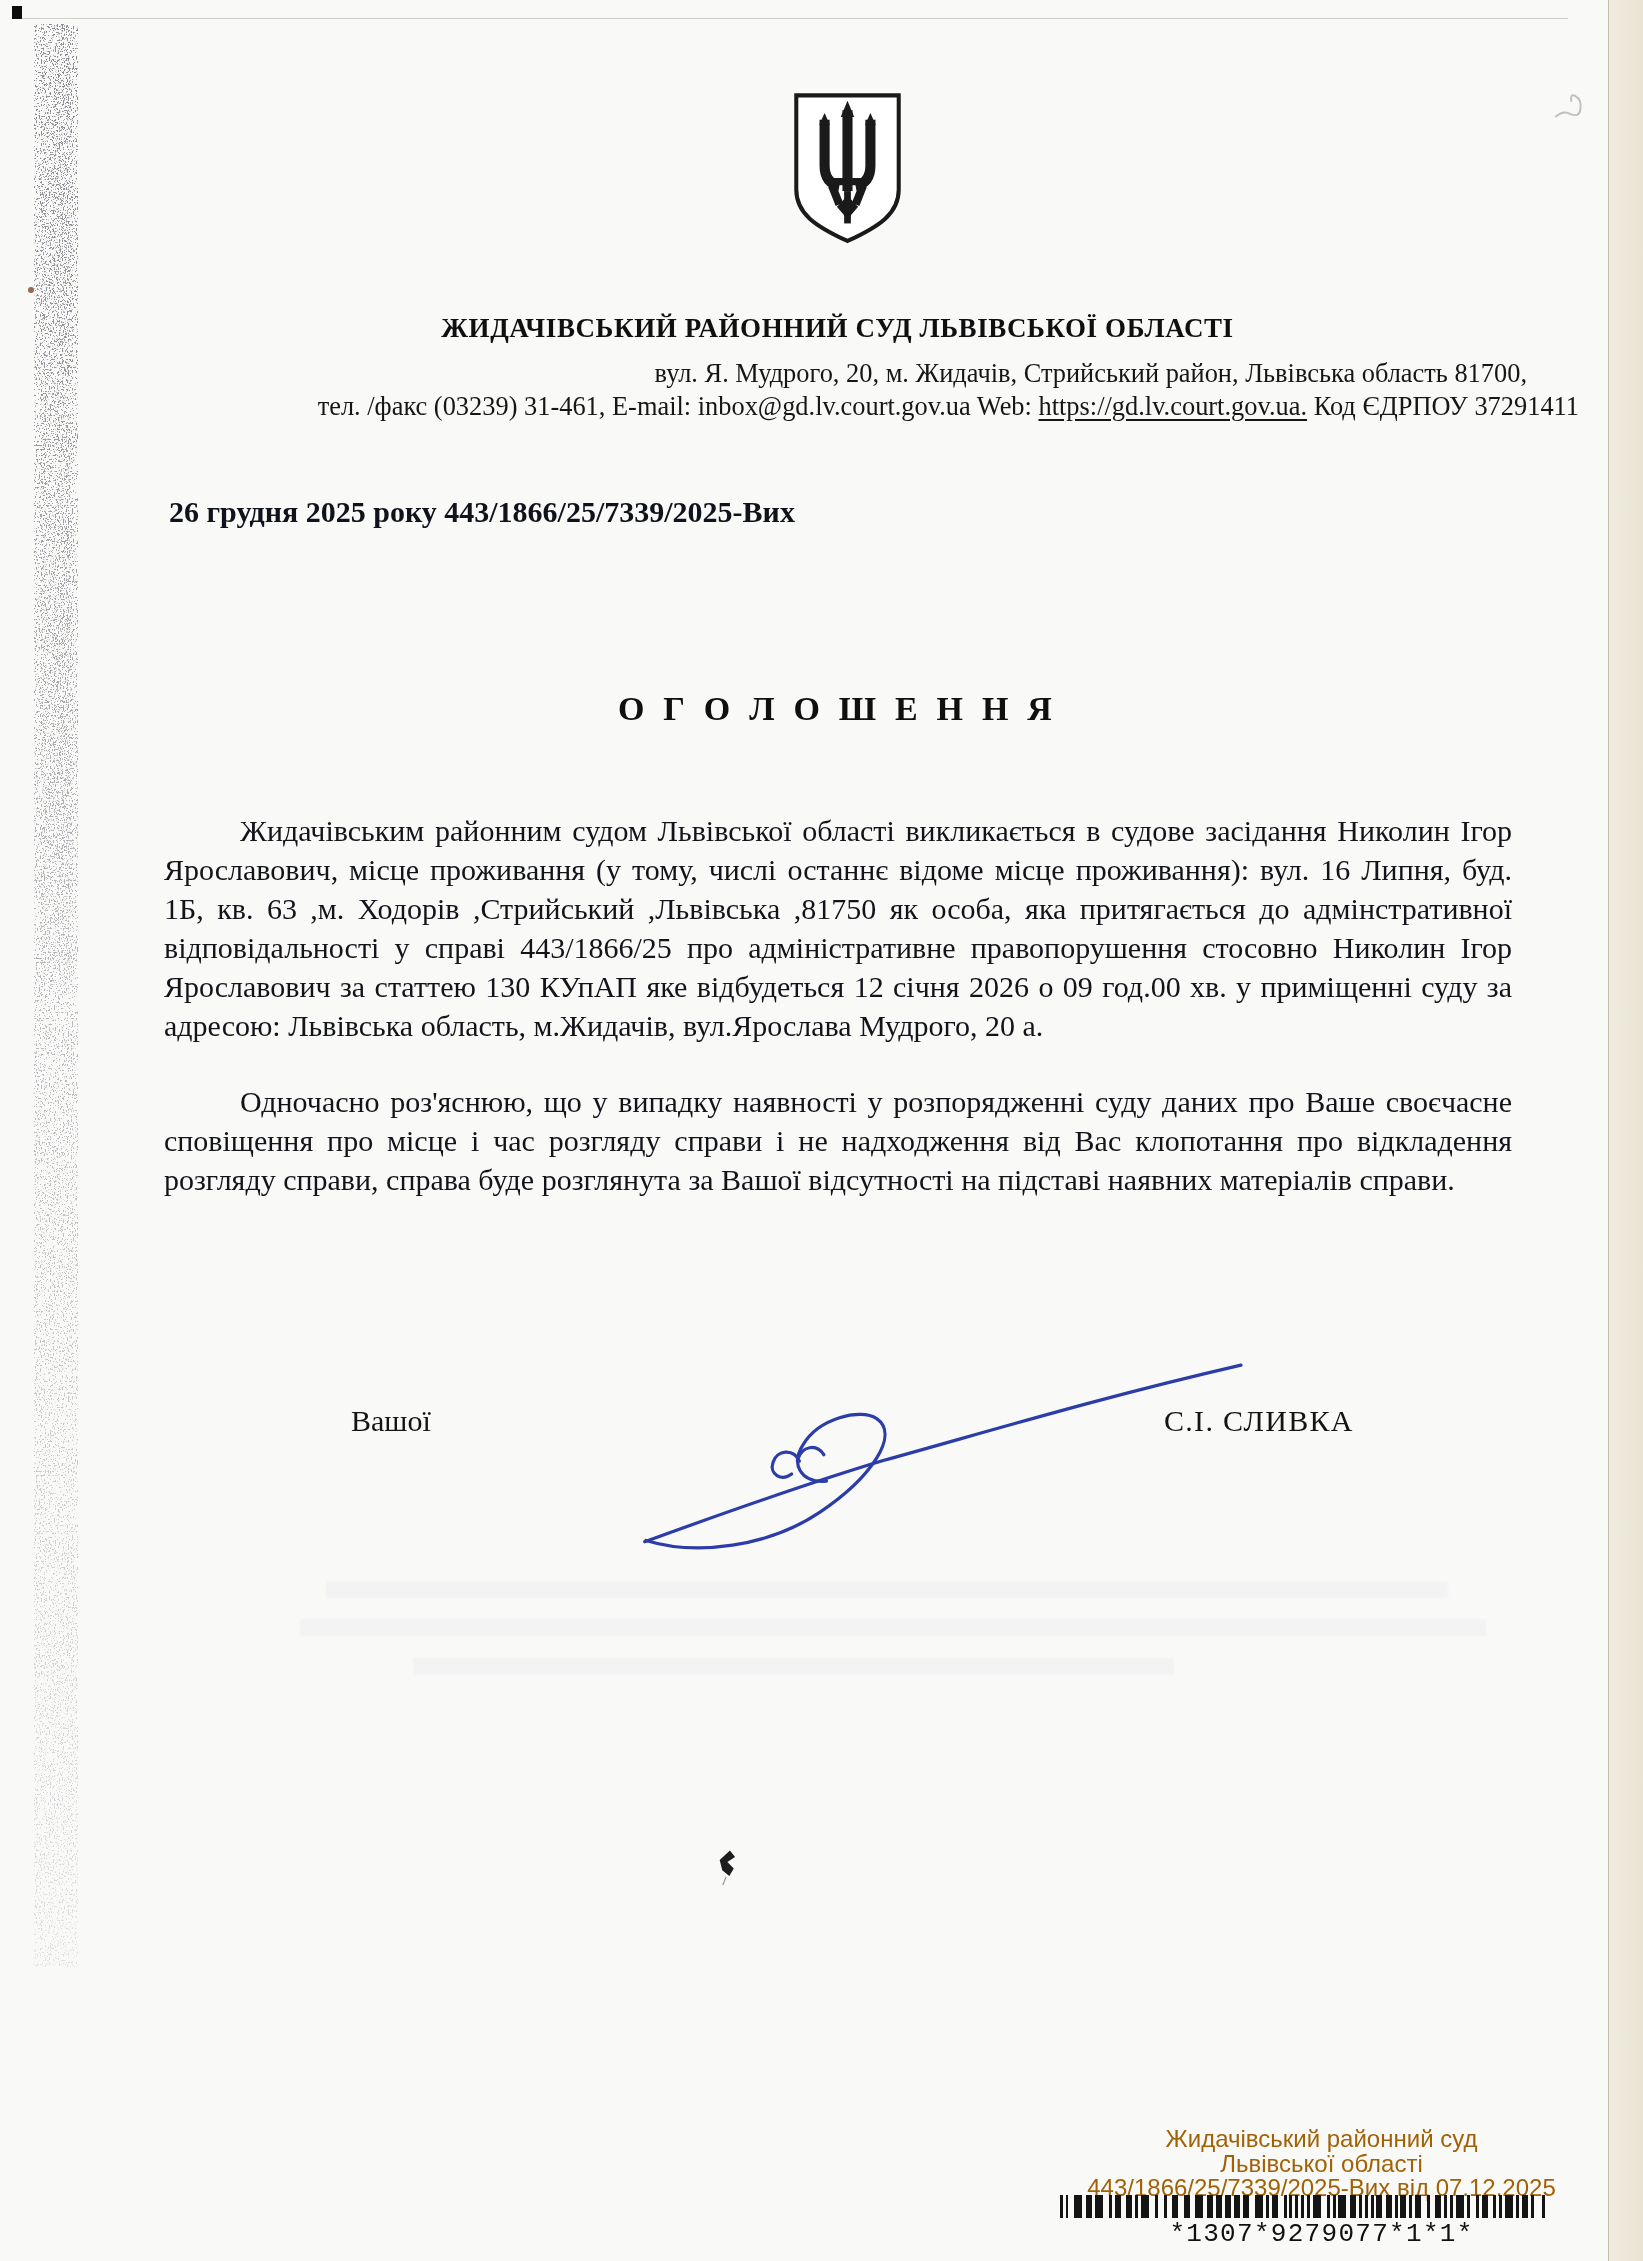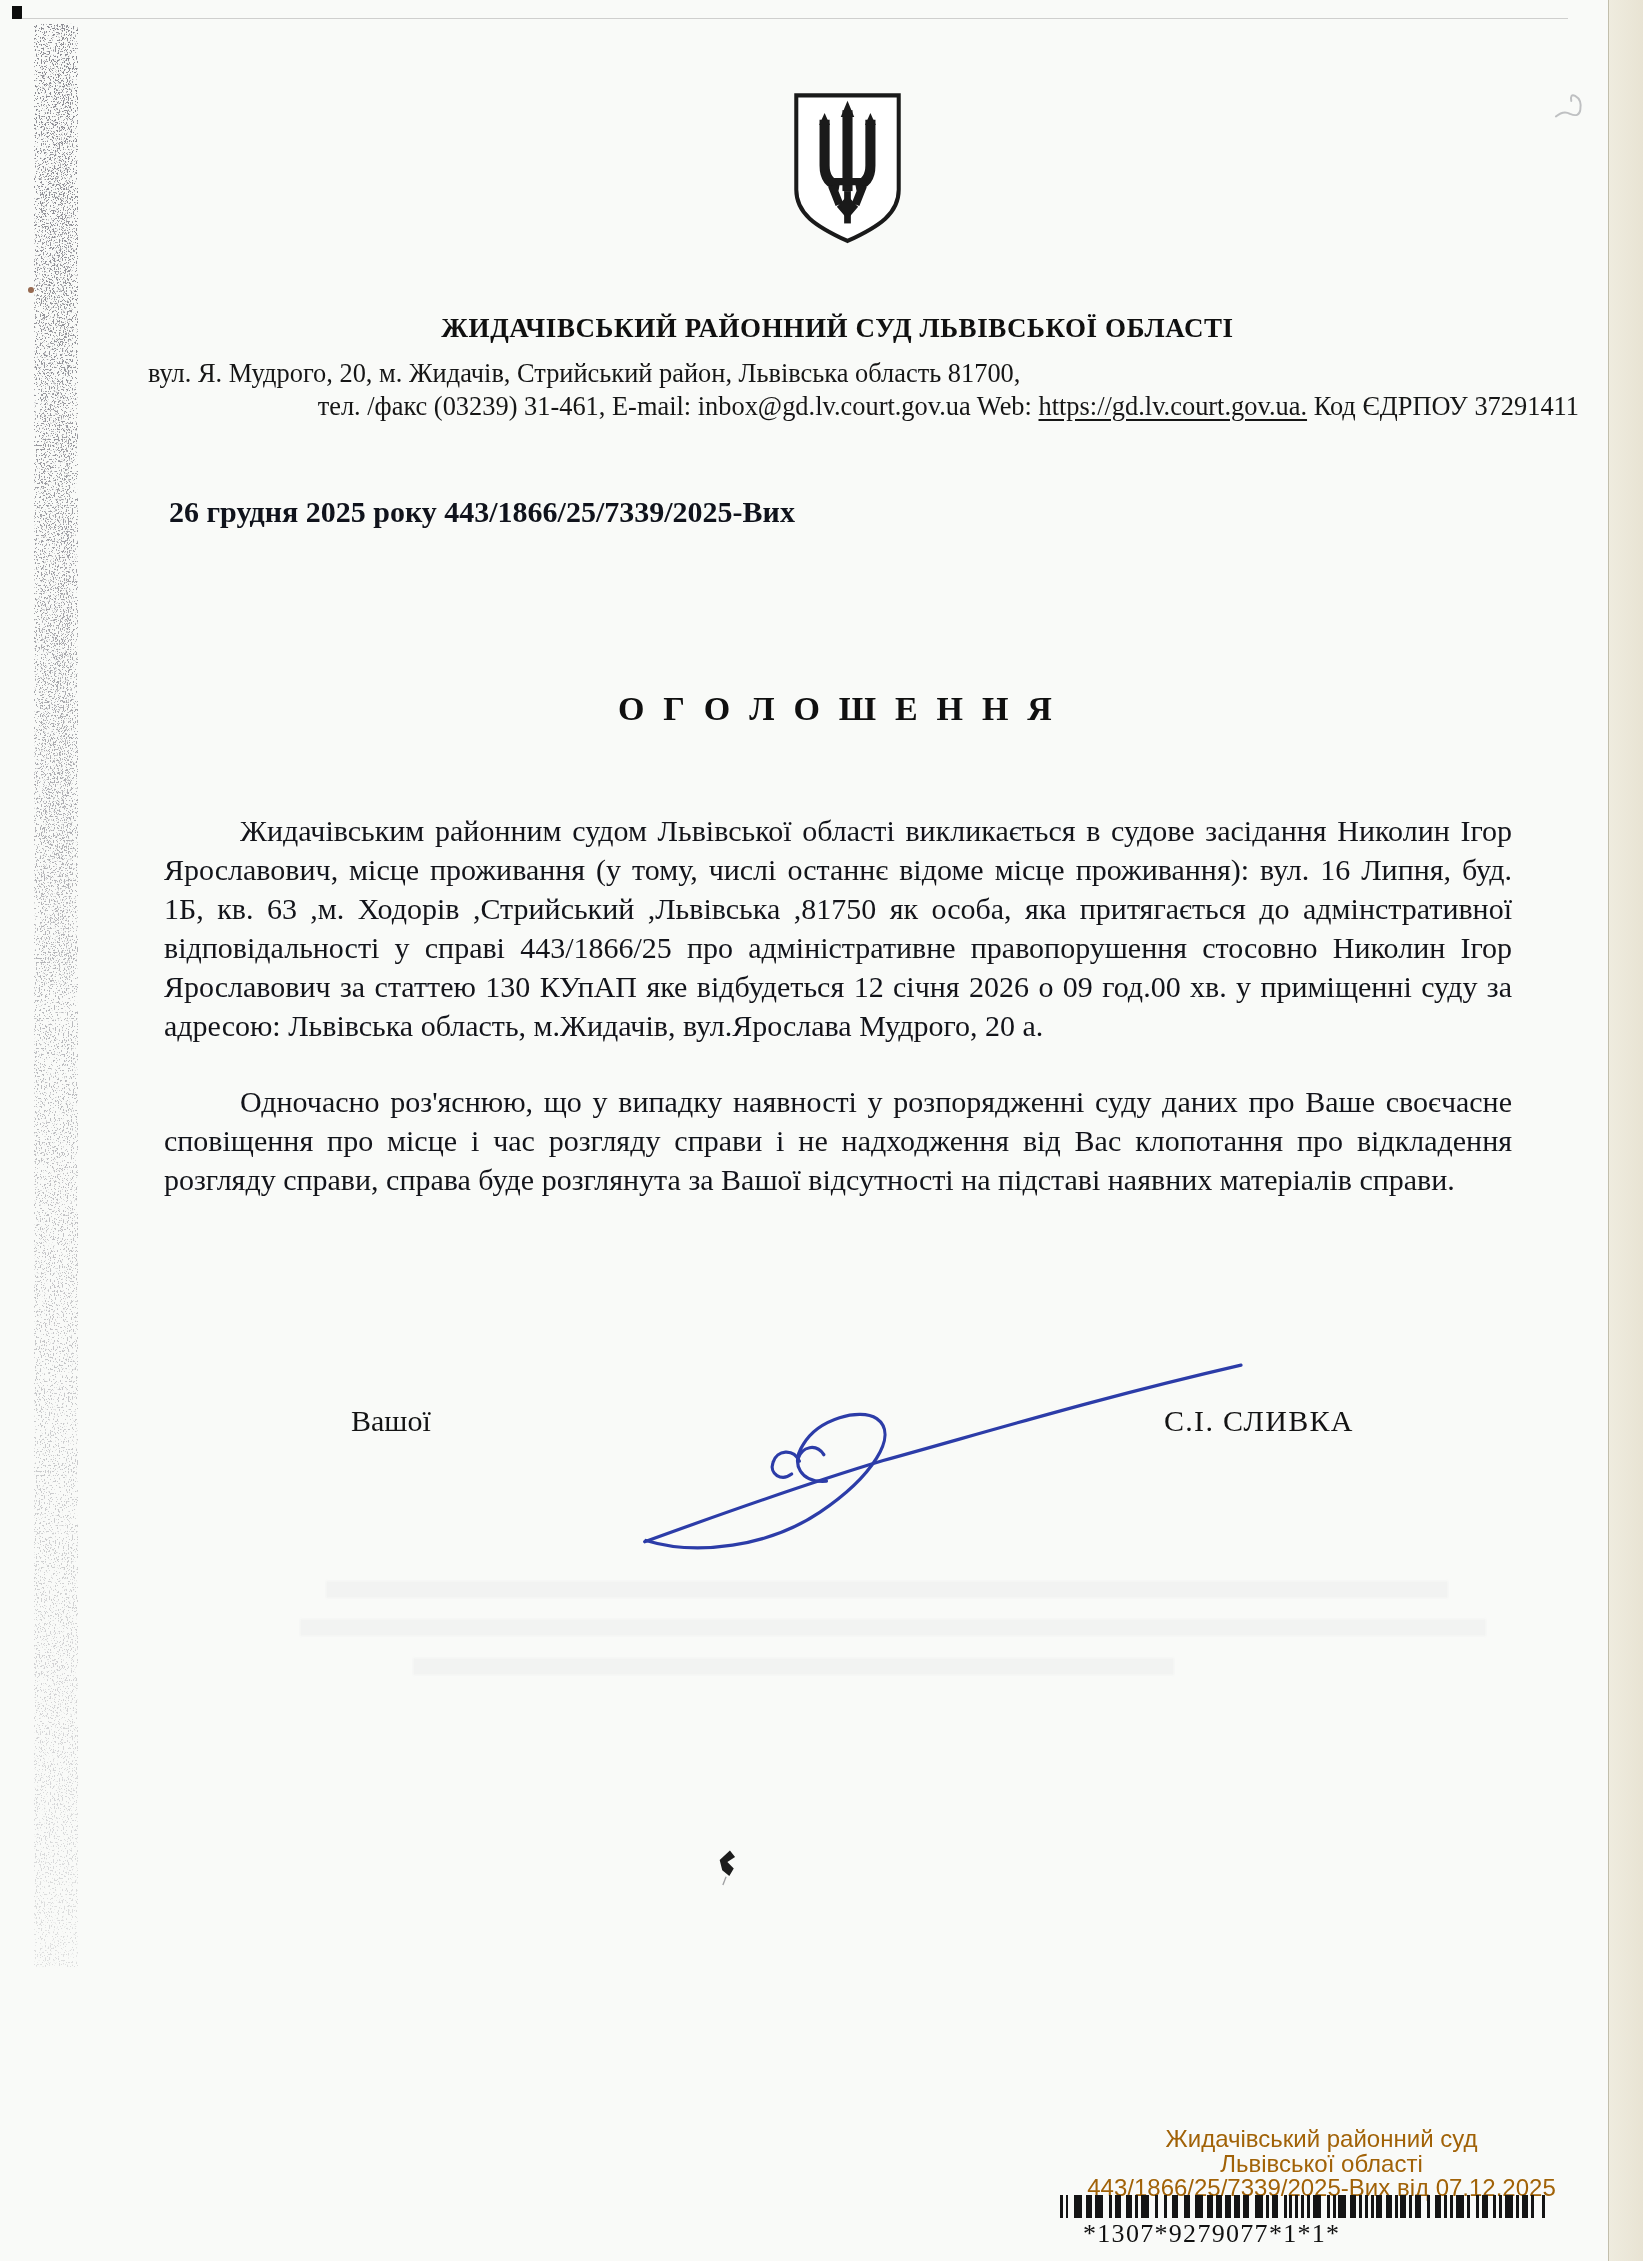--- a/index.html
+++ b/index.html
@@ -26,21 +26,21 @@
   .ghost-3{left:413px;top:1658px;width:761px;height:17px;}
   
   .emblem{position:absolute;left:788px;top:90px;}
   .court-name{
     position:absolute;left:148px;top:313px;width:1379px;
     text-align:center;font-size:27px;font-weight:bold;letter-spacing:0.6px;color:#101010;
     white-space:nowrap;
   }
   .address-line{
     position:absolute;left:148px;top:358px;width:1379px;
-    text-align:left;font-size:26.4px;color:#161616;white-space:nowrap;
+    text-align:right;font-size:26.4px;color:#161616;white-space:nowrap;
   }
   .contacts-line{
     position:absolute;left:148px;top:391px;width:1431px;
     text-align:right;font-size:26.4px;color:#161616;white-space:nowrap;
   }
   .contacts-line .website{color:#161616;text-decoration:underline;text-underline-offset:3.9px;}
   
   .date-ref{position:absolute;left:169px;top:495px;font-size:30px;color:#10131c;font-weight:bold;}
   .doc-title{
     position:absolute;left:148px;top:690px;width:1379px;margin:0;
@@ -63,22 +63,22 @@
     position:absolute;left:1083px;top:2127px;width:477px;
     text-align:center;font-family:"Liberation Sans","DejaVu Sans",sans-serif;
     font-size:24px;line-height:24.5px;color:#a16207;
   }
   .footer-line{white-space:nowrap;}
   .barcode{
     position:absolute;left:1060px;top:2195px;width:485px;height:23px;
   }
   .barcode i{position:absolute;top:0;bottom:0;background:#141414;}
   .barcode-text{
-    position:absolute;left:1083px;top:2219px;width:477px;
-    font-family:Liberation Serif, serif;font-size:26px;color:#101010;
+    position:absolute;left:1083px;top:2219px;width:477px;text-align:center;
+    font-family:Liberation Mono, monospace;font-size:26px;color:#101010;
     letter-spacing:1.3px;
   }
 </style>
 </head>
 <body>
 
 <span class="corner-square"></span>
 <div class="top-line"></div>
 
 <svg class="noise-strip" width="59" height="1953" viewBox="0 0 92 3030">

